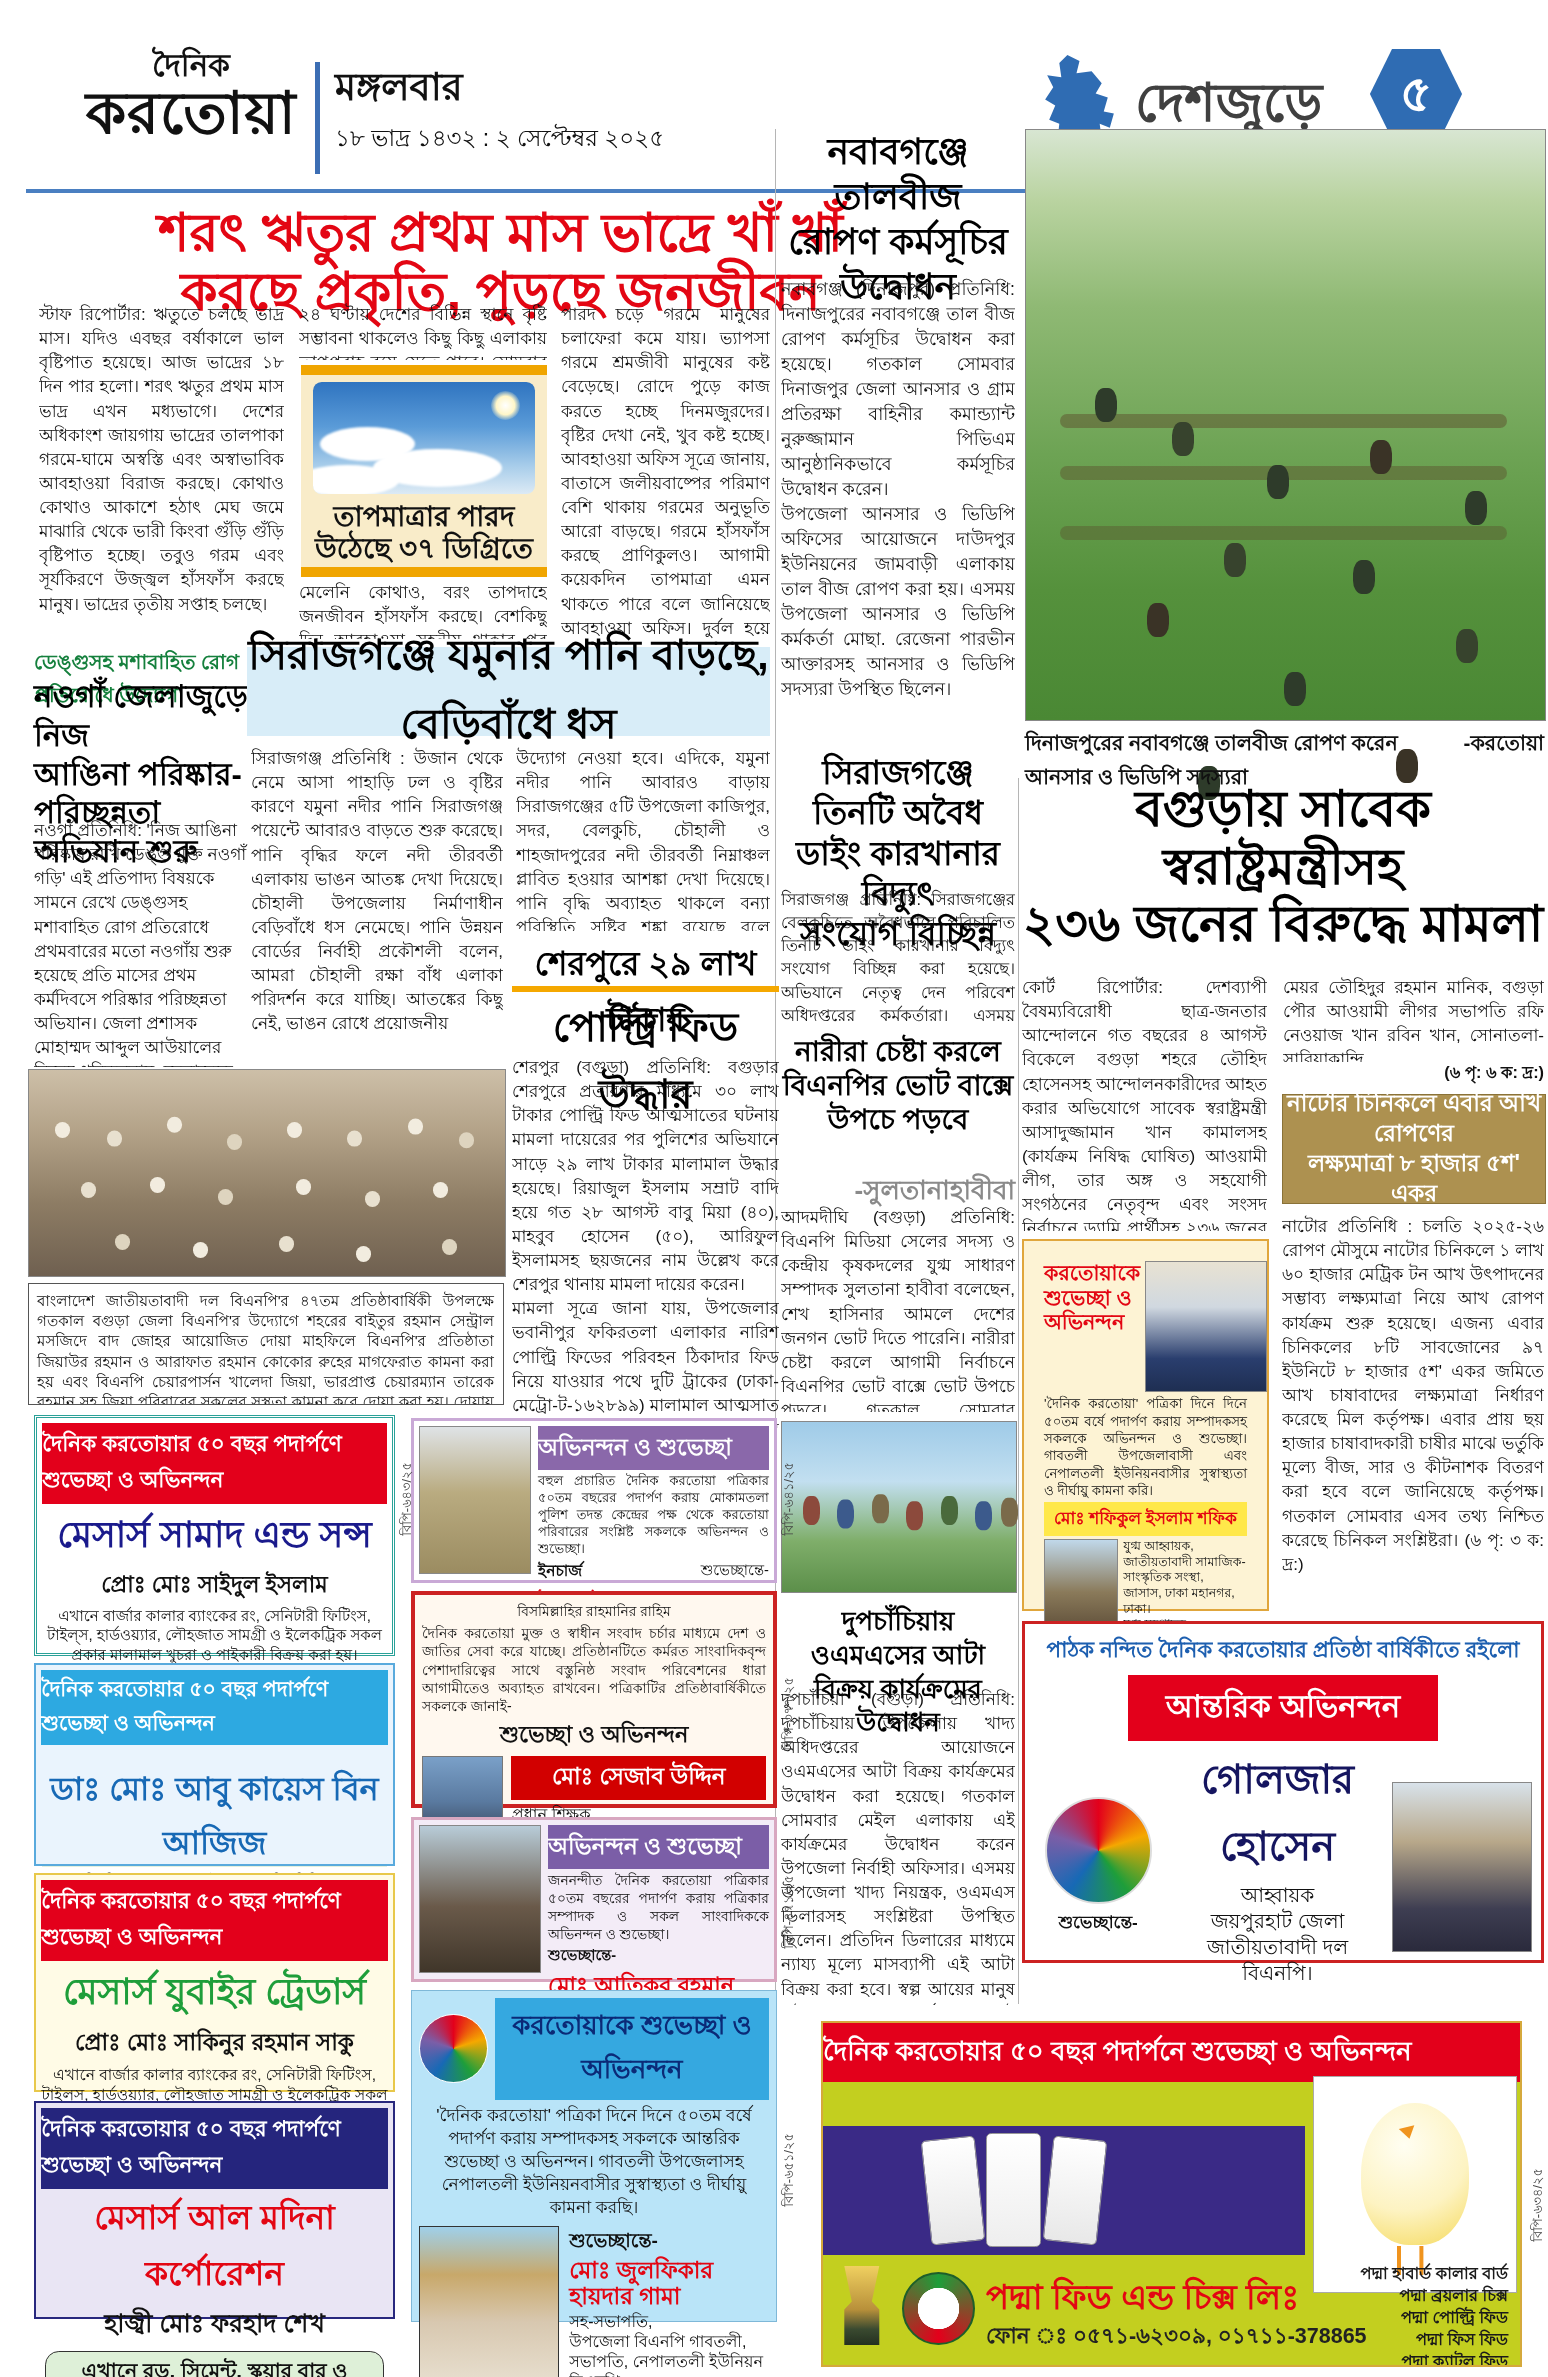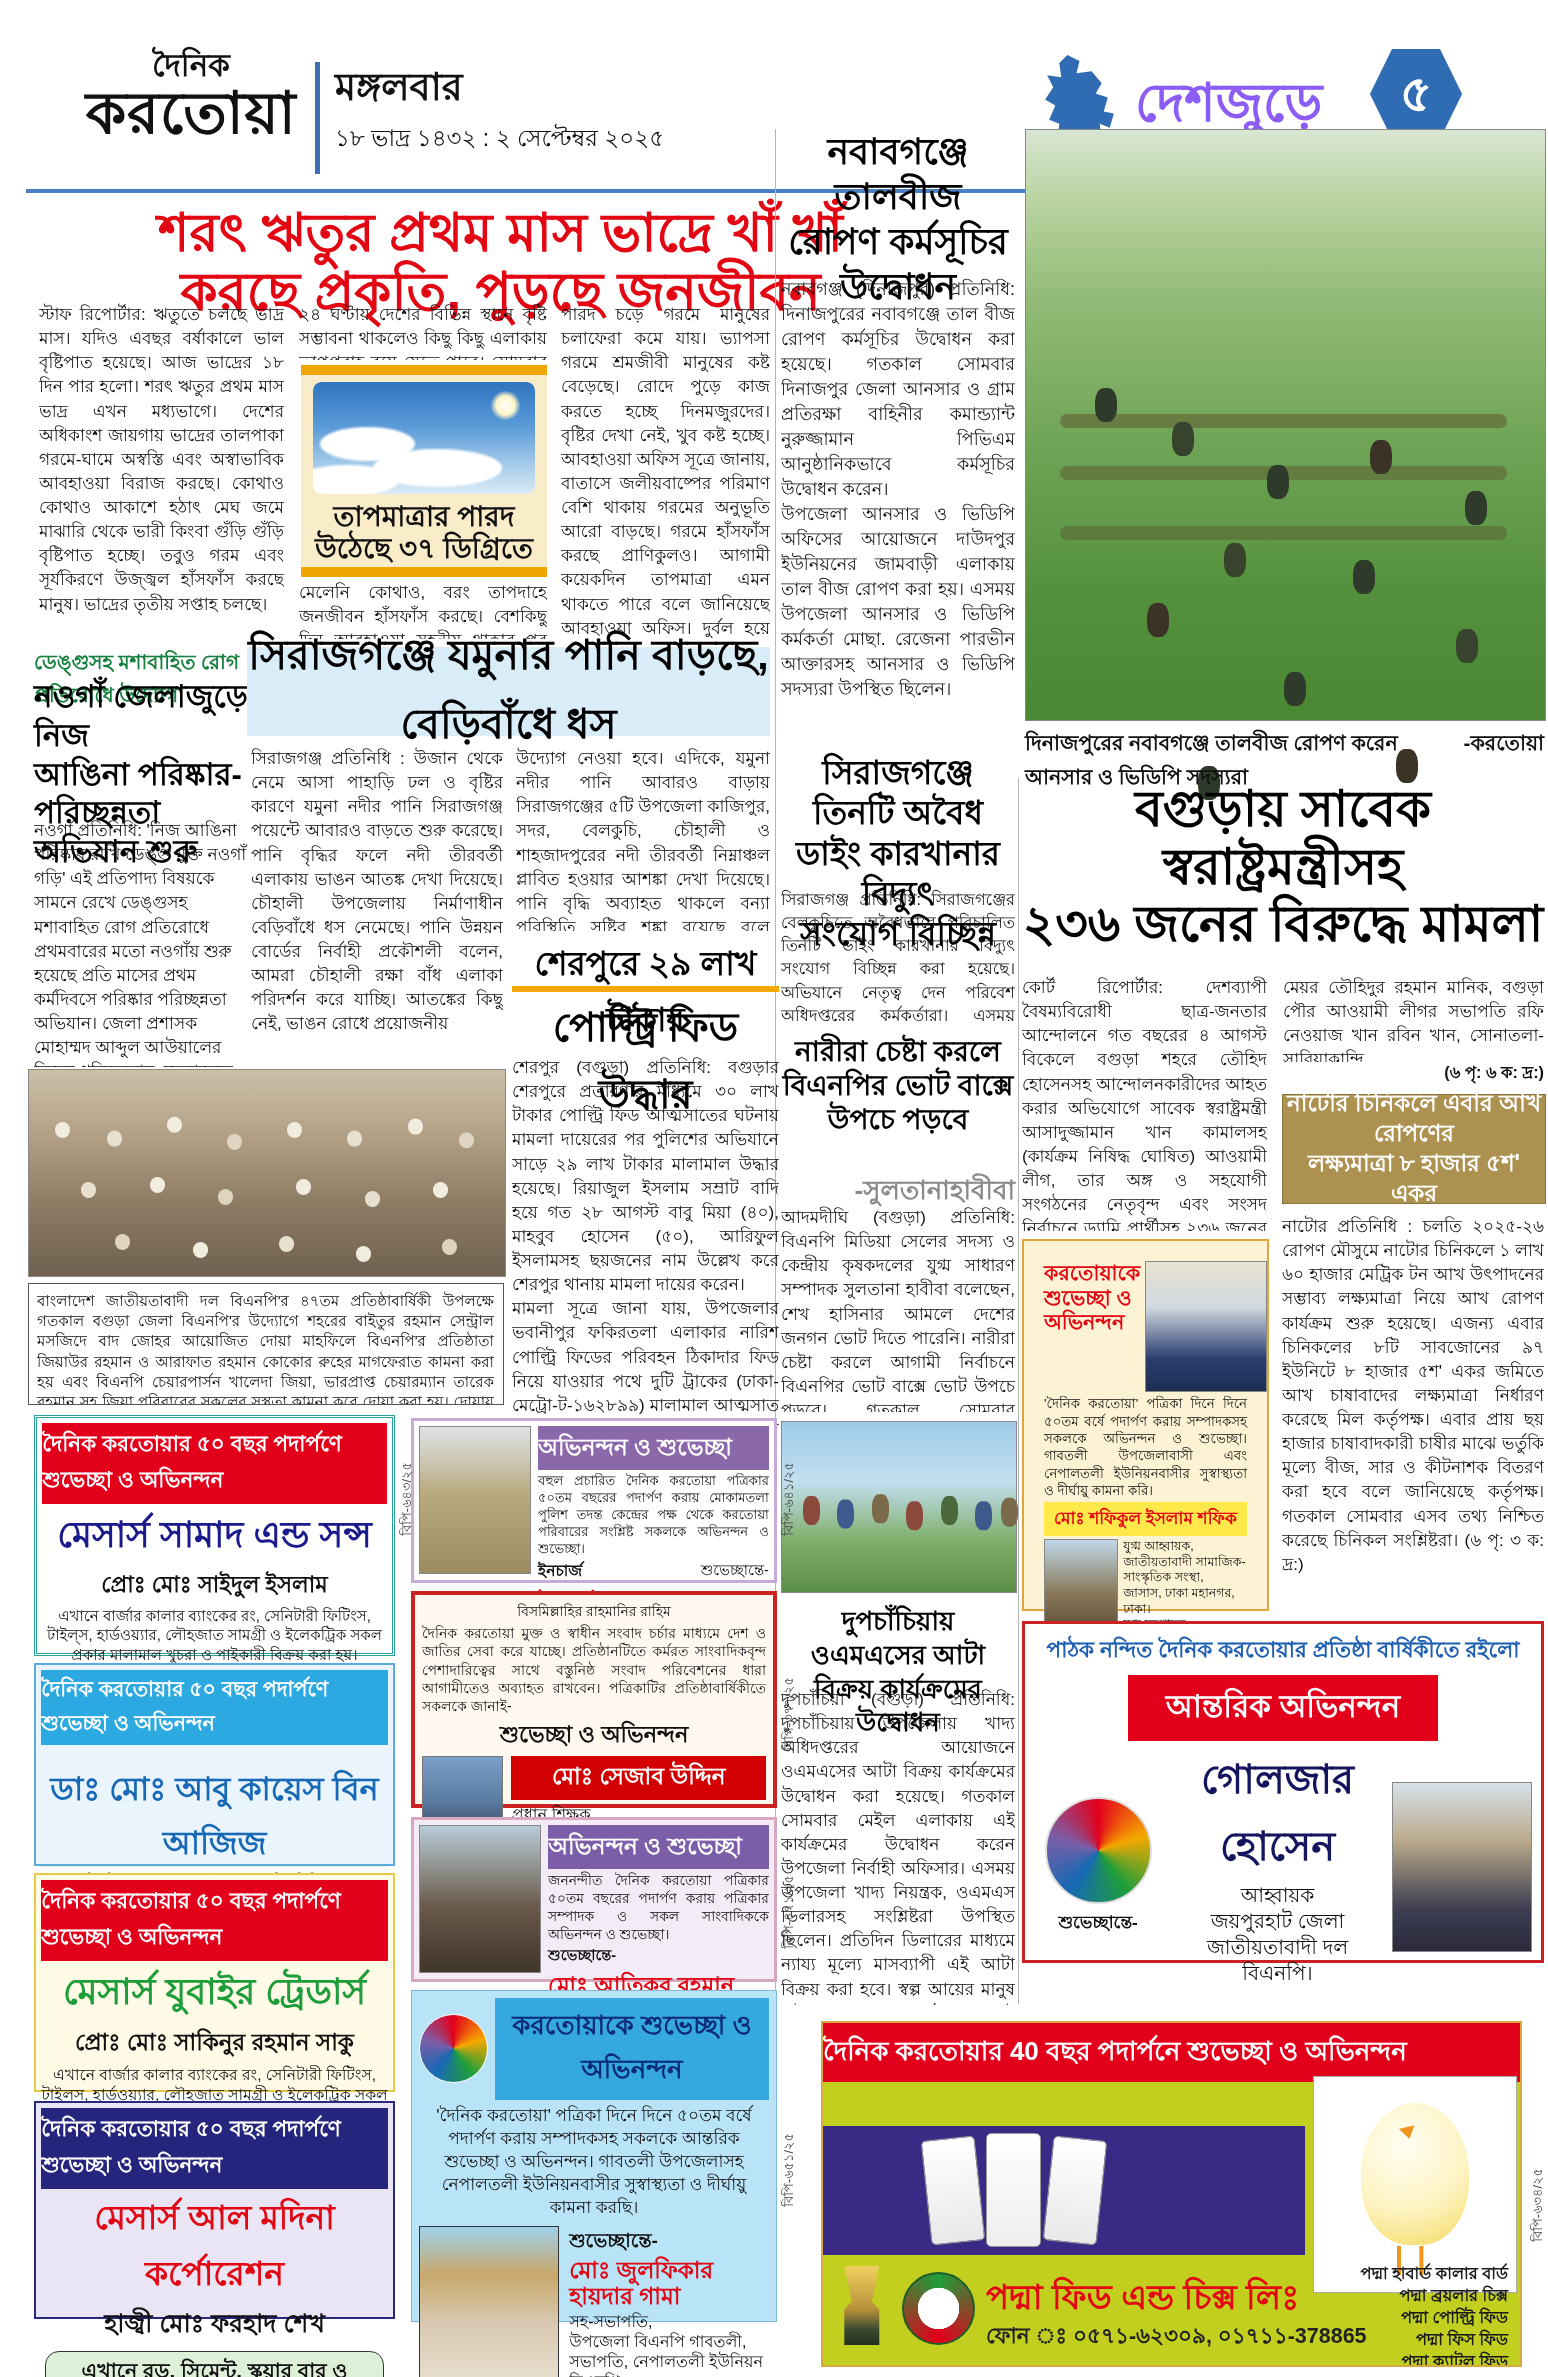--- a/index.html
+++ b/index.html
@@ -33,21 +33,21 @@
   </div>
   <div class="abs" style="left:315px;top:62px;width:5.2px;height:112px;background:#3c6eb4"></div>
   <div class="abs b" style="left:335px;top:57px;font-size:38px">মঙ্গলবার</div>
   <div class="abs" style="left:335px;top:120px;font-size:23px">১৮ ভাদ্র ১৪৩২ : ২ সেপ্টেম্বর ২০২৫</div>
 
   <div class="abs" style="left:1028px;top:53px;width:103px;height:101px">
     <svg width="103" height="101" viewBox="0 0 100 100">
         <path fill="#2f6cb3" d="M38 2 L50 8 L47 20 L62 18 L72 30 L66 40 L78 44 L74 58 L84 60 L80 74 L70 70 L72 86 L60 80 L58 94 L48 86 L44 96 L36 84 L28 88 L30 70 L20 66 L26 52 L16 46 L24 34 L18 22 L32 24 L30 10 Z"></path>
       </svg>
   </div>
-  <div class="abs b" style="left:1135px;top:62px;font-size:53px;color:#8b5cf6">দেশজুড়ে</div>
+  <div class="abs b" style="left:1135px;top:62px;font-size:53px;color:#404040">দেশজুড়ে</div>
   <div class="abs hex" style="left:1368px;top:46px;width:96px;height:96px;background:#2f6cb3">
     <div class="ct b" style="color:#fff;font-size:50px;line-height:96px">৫</div>
   </div>
   <div class="abs" style="left:26px;top:189px;width:1497px;height:4.3px;background:#4a7fc1"></div>
 
   <div class="abs hl red" style="left:34px;top:203px;width:933px;font-size:53px;line-height:1.12">শরৎ ঋতুর প্রথম মাস ভাদ্রে খাঁ খাঁ
 করছে প্রকৃতি, পুড়ছে জনজীবন</div>
 
   <div class="abs body-text" style="left:39px;top:303px;width:245px;height:337px">স্টাফ রিপোর্টার: ঋতুতে চলছে ভাদ্র মাস। যদিও এবছর বর্ষাকালে ভাল বৃষ্টিপাত হয়েছে। আজ ভাদ্রের ১৮ দিন পার হলো। শরৎ ঋতুর প্রথম মাস ভাদ্র এখন মধ্যভাগে। দেশের অধিকাংশ জায়গায় ভাদ্রের তালপাকা গরমে-ঘামে অস্বস্তি এবং অস্বাভাবিক আবহাওয়া বিরাজ করছে। কোথাও কোথাও আকাশে হঠাৎ মেঘ জমে মাঝারি থেকে ভারী কিংবা গুঁড়ি গুঁড়ি বৃষ্টিপাত হচ্ছে। তবুও গরম এবং সূর্যকিরণে উজ্জ্বল হাঁসফাঁস করছে মানুষ। ভাদ্রের তৃতীয় সপ্তাহ চলছে।</div>
   <div class="abs body-text" style="left:299px;top:303px;width:248px;height:57px">২৪ ঘণ্টায় দেশের বিভিন্ন স্থানে বৃষ্টি সম্ভাবনা থাকলেও কিছু কিছু এলাকায় তাপপ্রবাহ বয়ে যেতে পারে। সোমবার সকাল থেকে এখনও বৃষ্টির দেখা</div>
@@ -278,21 +278,21 @@
       <div style="flex:1;text-align:center">
         <div class="b" style="font-size:40px;color:#15155f">গোলজার হোসেন</div>
         <div class="pre" style="font-size:20px;line-height:1.3">আহ্বায়ক
 জয়পুরহাট জেলা জাতীয়তাবাদী দল বিএনপি।</div>
       </div>
       <div style="width:138px;height:168px;flex:none;border:0.9px solid #888;background:linear-gradient(180deg,#d8e2ea 0%,#b8a88a 35%,#3e3e52 75%,#2a2a3c 100%)"></div>
     </div>
   </div>
 
   <div class="abs" style="left:821px;top:2021px;width:701px;height:346px;border:2.6px solid #d5a93c;background:#c3cf1f;box-sizing:border-box;overflow:hidden">
-    <div class="adbanner" style="background:#e3001b;font-size:26px;padding:7.7px 0">দৈনিক করতোয়ার 40 বছর পদার্পনে শুভেচ্ছা ও অভিনন্দন</div>
+    <div class="adbanner" style="background:#e3001b;font-size:26px;padding:7.7px 0">দৈনিক করতোয়ার ৫০ বছর পদার্পনে শুভেচ্ছা ও অভিনন্দন</div>
     <div class="abs" style="left:0;top:103px;width:482px;height:129px;background:#3a2a86">
       <div class="abs" style="left:103px;top:12px;width:52px;height:103px;background:linear-gradient(180deg,#fff,#e8e8e8);border:0.9px solid #999;border-radius:5.2px;transform:rotate(-6deg)"></div>
       <div class="abs" style="left:163px;top:6.9px;width:53px;height:112px;background:linear-gradient(180deg,#fff,#eee);border:0.9px solid #999;border-radius:5.2px"></div>
       <div class="abs" style="left:225px;top:12px;width:52px;height:103px;background:linear-gradient(180deg,#fff,#e8e8e8);border:0.9px solid #999;border-radius:5.2px;transform:rotate(6deg)"></div>
     </div>
     <div class="abs" style="left:490px;top:53px;width:202px;height:215px;background:#fff;border:0.9px solid #aaa">
       <div class="abs" style="left:47px;top:26px;width:108px;height:142px;border-radius:52% 52% 46% 46%;background:radial-gradient(circle at 40% 30%,#fffef2 0%,#fdf3c2 55%,#f5d95a 100%)"></div>
       <div class="abs" style="left:86px;top:50px;width:0;height:0;border-left:8.6px solid transparent;border-right:8.6px solid transparent;border-top:12px solid #f0941e;transform:rotate(-14deg)"></div>
       <div class="abs" style="left:83px;top:169px;width:4.3px;height:29px;background:#f0941e;box-shadow:22.4px 0 0 #f0941e"></div>
     </div>

